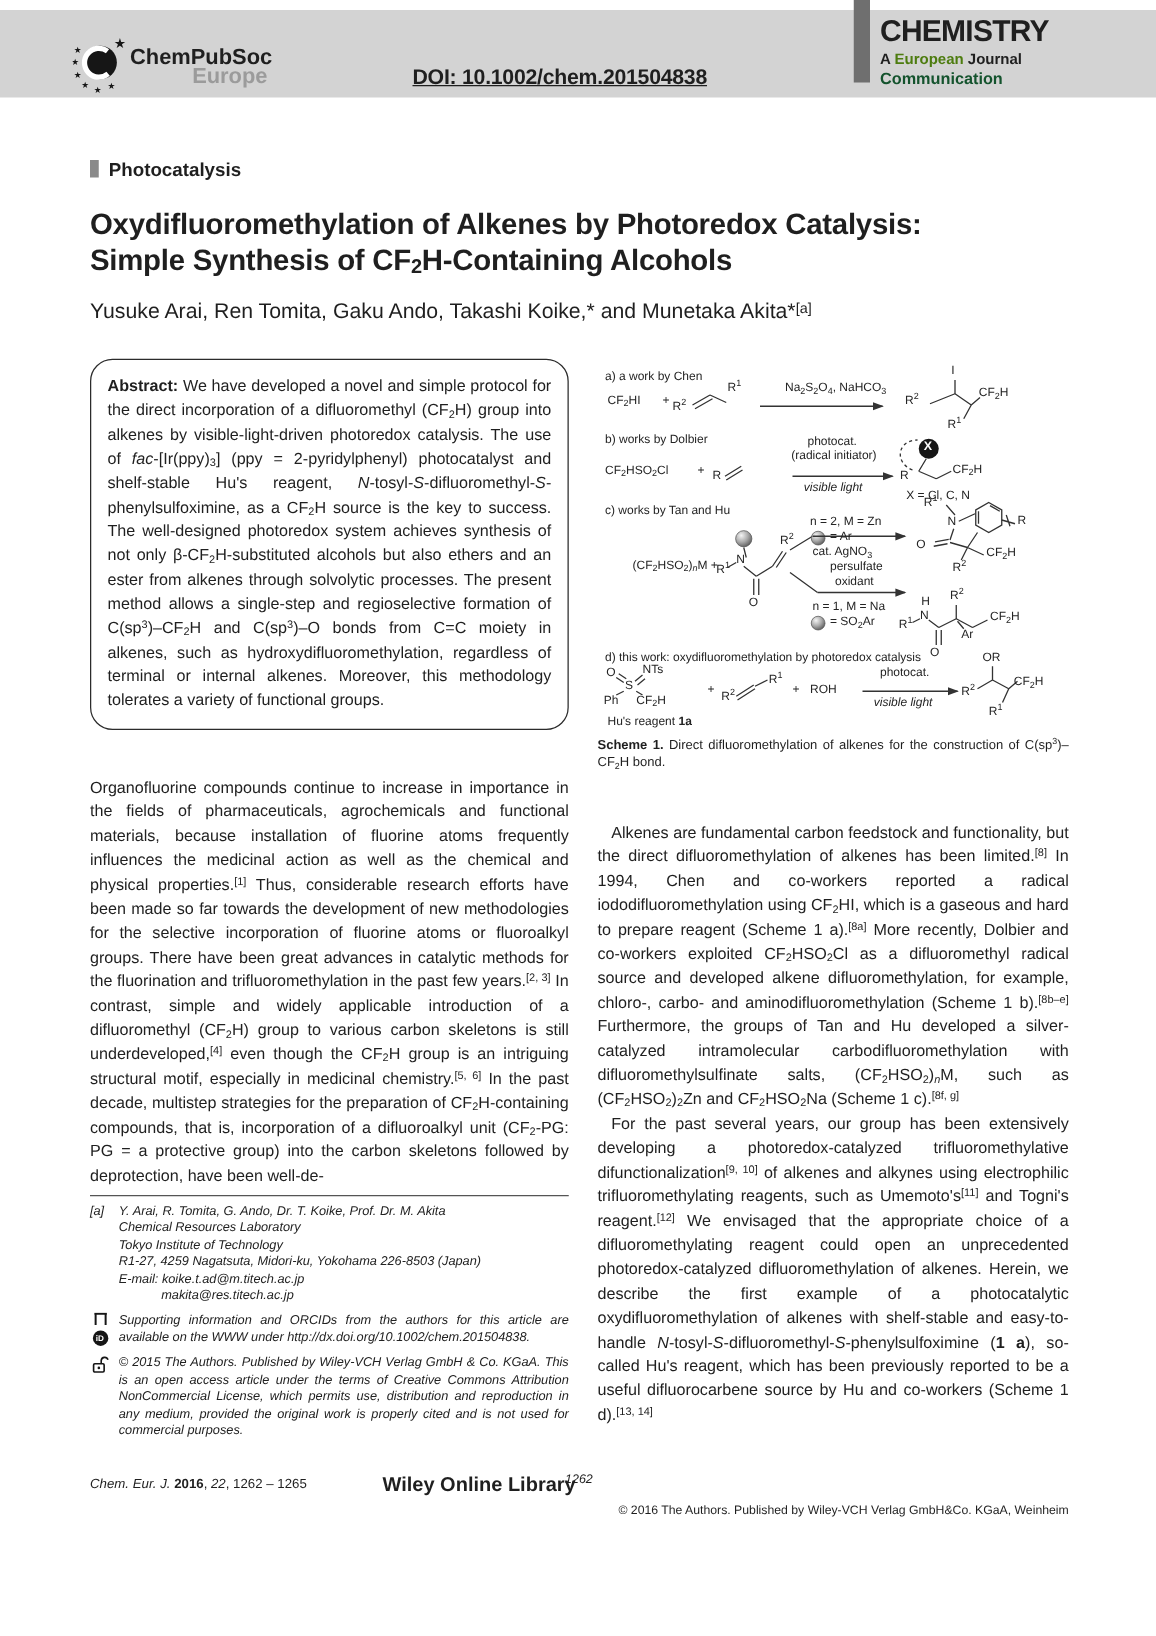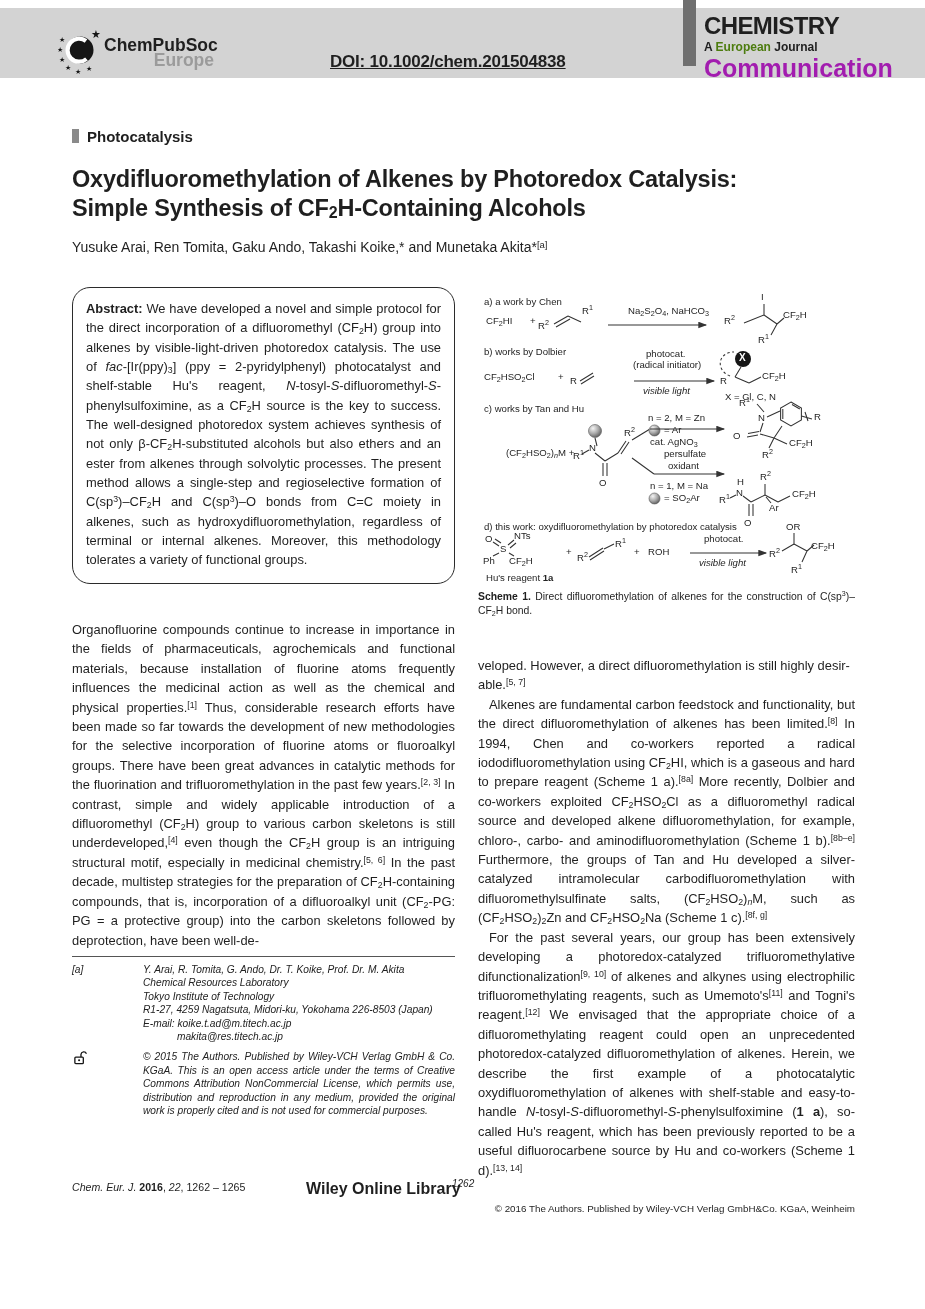--- a/index.html
+++ b/index.html
@@ -14,27 +14,27 @@
   .band{left:0;top:8px;width:925px;height:70px;background:#d3d3d3;}
   .logo-emblem{left:58px;top:20px;}
   .logo-text{left:104px;top:38px;width:110px;font-weight:bold;font-size:17.5px;line-height:15px;text-align:right;}
   .logo-text .l2{color:#9b9b9b;}
   .doi{left:330px;top:52px;font-size:17px;font-weight:bold;letter-spacing:-0.2px;text-decoration:underline;}
   .jbar{left:683px;top:0;width:13px;height:66px;background:#6f6f6f;}
   .jblock{left:704px;top:14px;line-height:1;}
   .jname{font-size:24px;font-weight:bold;letter-spacing:-0.6px;}
   .jsub{font-size:12px;font-weight:bold;margin-top:3px;}
   .jsub .muted{color:#4d7c0f;}
-  .jtype{font-size:25px;font-weight:bold;color:#a21caf;margin-top:3px;}
+  .jtype{font-size:13px;font-weight:bold;color:#14532d;margin-top:3px;}
 
   
   .section{left:72px;top:128px;font-size:15px;font-weight:bold;}
   .section .tick{display:inline-block;width:7px;height:14px;background:#8a8a8a;margin-right:8px;vertical-align:-1px;}
   .title{left:72px;top:165px;width:800px;font-size:23.5px;font-weight:bold;line-height:29px;letter-spacing:-0.2px;}
-  .authors{left:72px;top:239px;width:800px;font-size:14px;}
+  .authors{left:72px;top:239px;width:800px;font-size:17px;}
 
   
   .abstract{left:72px;top:287px;width:383px;height:297px;box-sizing:border-box;
             border:1.6px solid #2b2b2b;border-radius:18px;padding:11px 13px 0 13px;
             font-size:12.9px;line-height:19.35px;text-align:justify;}
 
   
   .col{width:383px;font-size:12.9px;line-height:19.4px;text-align:justify;}
   .col p{margin:0;}
   .col p.indent{text-indent:11px;}
@@ -49,21 +49,21 @@
   .st.it{font-style:italic;}
   .st.x{color:#fff;font-weight:bold;font-size:10px;}
   .caption{left:478px;top:590px;width:377px;font-size:10.4px;line-height:13.6px;text-align:justify;}
 
   
   .fnrule{left:72px;top:956px;width:383px;height:1px;background:#555;}
   .footnotes{left:72px;top:963px;width:383px;font-size:10.2px;line-height:13.4px;font-style:italic;color:#222;}
   .fn-row{display:flex;gap:7px;margin-bottom:7px;}
   .fn-marker{flex:none;width:16px;}
   .fn-icons{flex:none;width:16px;display:flex;flex-direction:column;gap:3px;align-items:center;font-style:normal;}
-  .fn-body{flex:1;text-align:justify;margin-left:48px;}
+  .fn-body{flex:1;text-align:justify;}
 
   
   .f-cite{left:72px;top:1181px;font-size:10.6px;}
   .f-lib{left:278px;top:1180px;font-size:16px;font-weight:bold;margin-left:28px;}
   .f-page{left:452px;top:1178px;font-size:10px;font-style:italic;}
   .f-copy{right:70px;top:1183px;font-size:9.8px;margin-top:20px;}
 </style>
 </head>
 <body>
 
@@ -207,30 +207,41 @@
       <span class="st" style="left: 313px; top: 273px;">R<sup>1</sup></span>
     </div>
 </div>
 
 <div class="abs caption"><b>Scheme 1.</b> Direct difluoromethylation of alkenes for the construction of C(sp<sup>3</sup>)–CF<sub>2</sub>H bond.</div>
 
 <div class="abs col leftcol">
     <p>Organofluorine compounds continue to increase in importance in the fields of pharmaceuticals, agrochemicals and functional materials, because installation of fluorine atoms frequently influences the medicinal action as well as the chemical and physical properties.<sup>[1]</sup> Thus, considerable research efforts have been made so far towards the development of new methodologies for the selective incorporation of fluorine atoms or fluoroalkyl groups. There have been great advances in catalytic methods for the fluorination and trifluoromethylation in the past few years.<sup>[2, 3]</sup> In contrast, simple and widely applicable introduction of a difluoromethyl (CF<sub>2</sub>H) group to various carbon skeletons is still underdeveloped,<sup>[4]</sup> even though the CF<sub>2</sub>H group is an intriguing structural motif, especially in medicinal chemistry.<sup>[5, 6]</sup> In the past decade, multistep strategies for the preparation of CF<sub>2</sub>H-containing compounds, that is, incorporation of a difluoroalkyl unit (CF<sub>2</sub>-PG: PG = a protective group) into the carbon skeletons followed by deprotection, have been well-de-</p>
   </div>
 <div class="abs col rightcol">
-    <p>veloped. However, a direct difluoromethylation is still highly desir-<br>able.<sup>[5, 7]</sup></p>
     <p class="indent">Alkenes are fundamental carbon feedstock and functionality, but the direct difluoromethylation of alkenes has been limited.<sup>[8]</sup> In 1994, Chen and co-workers reported a radical iododifluoromethylation using CF<sub>2</sub>HI, which is a gaseous and hard to prepare reagent (Scheme 1 a).<sup>[8a]</sup> More recently, Dolbier and co-workers exploited CF<sub>2</sub>HSO<sub>2</sub>Cl as a difluoromethyl radical source and developed alkene difluoromethylation, for example, chloro-, carbo- and aminodifluoromethylation (Scheme 1 b).<sup>[8b–e]</sup> Furthermore, the groups of Tan and Hu developed a silver-catalyzed intramolecular carbodifluoromethylation with difluoromethylsulfinate salts, (CF<sub>2</sub>HSO<sub>2</sub>)<sub><i>n</i></sub>M, such as (CF<sub>2</sub>HSO<sub>2</sub>)<sub>2</sub>Zn and CF<sub>2</sub>HSO<sub>2</sub>Na (Scheme 1 c).<sup>[8f, g]</sup></p>
     <p class="indent">For the past several years, our group has been extensively developing a photoredox-catalyzed trifluoromethylative difunctionalization<sup>[9, 10]</sup> of alkenes and alkynes using electrophilic trifluoromethylating reagents, such as Umemoto's<sup>[11]</sup> and Togni's reagent.<sup>[12]</sup> We envisaged that the appropriate choice of a difluoromethylating reagent could open an unprecedented photoredox-catalyzed difluoromethylation of alkenes. Herein, we describe the first example of a photocatalytic oxydifluoromethylation of alkenes with shelf-stable and easy-to-handle <i>N</i>-tosyl-<i>S</i>-difluoromethyl-<i>S</i>-phenylsulfoximine (<b>1 a</b>), so-called Hu's reagent, which has been previously reported to be a useful difluorocarbene source by Hu and co-workers (Scheme 1 d).<sup>[13, 14]</sup></p>
   </div>
 
 <div class="abs fnrule"></div>
 <div class="abs footnotes">
   <div class="fn-row">
     <div class="fn-marker">[a]</div>
     <div class="fn-body">Y. Arai, R. Tomita, G. Ando, Dr. T. Koike, Prof. Dr. M. Akita<br>Chemical Resources Laboratory<br>Tokyo Institute of Technology<br>R1-27, 4259 Nagatsuta, Midori-ku, Yokohama 226-8503 (Japan)<br>E-mail: koike.t.ad@m.titech.ac.jp<br>&nbsp;&nbsp;&nbsp;&nbsp;&nbsp;&nbsp;&nbsp;&nbsp;&nbsp;&nbsp;&nbsp;&nbsp;makita@res.titech.ac.jp</div>
+  </div>
+  <div class="fn-row">
+    <div class="fn-icons">
+      <svg width="13" height="11" viewBox="0 0 13 11">
+        <path d="M1.5,1 H11.5 M2.5,1 V10 M10.5,1 V10" stroke="#161616" stroke-width="1.6" fill="none"></path>
+      </svg>
+      <svg width="13" height="13" viewBox="0 0 13 13">
+        <circle cx="6.5" cy="6.5" r="6.2" fill="#161616"></circle>
+        <text x="2.5" y="9" font-size="6.5" fill="#ffffff" font-family="'Liberation Sans',sans-serif" font-weight="bold">iD</text>
+      </svg>
+    </div>
+    <div class="fn-body">Supporting information and ORCIDs from the authors for this article are available on the WWW under http://dx.doi.org/10.1002/chem.201504838.</div>
   </div>
   <div class="fn-row">
     <div class="fn-icons">
       <svg width="15" height="15" viewBox="0 0 16 16">
         <rect x="2" y="7.5" width="9" height="7" rx="1" fill="none" stroke="#161616" stroke-width="1.4"></rect>
         <path d="M8.5,7.5 V4.6 a3,3 0 0 1 5.8,-0.6" fill="none" stroke="#161616" stroke-width="1.4"></path>
         <circle cx="6.5" cy="11" r="1.1" fill="#161616"></circle>
       </svg>
     </div>
     <div class="fn-body">© 2015 The Authors. Published by Wiley-VCH Verlag GmbH &amp; Co. KGaA. This is an open access article under the terms of Creative Commons Attribution NonCommercial License, which permits use, distribution and reproduction in any medium, provided the original work is properly cited and is not used for commercial purposes.</div>

